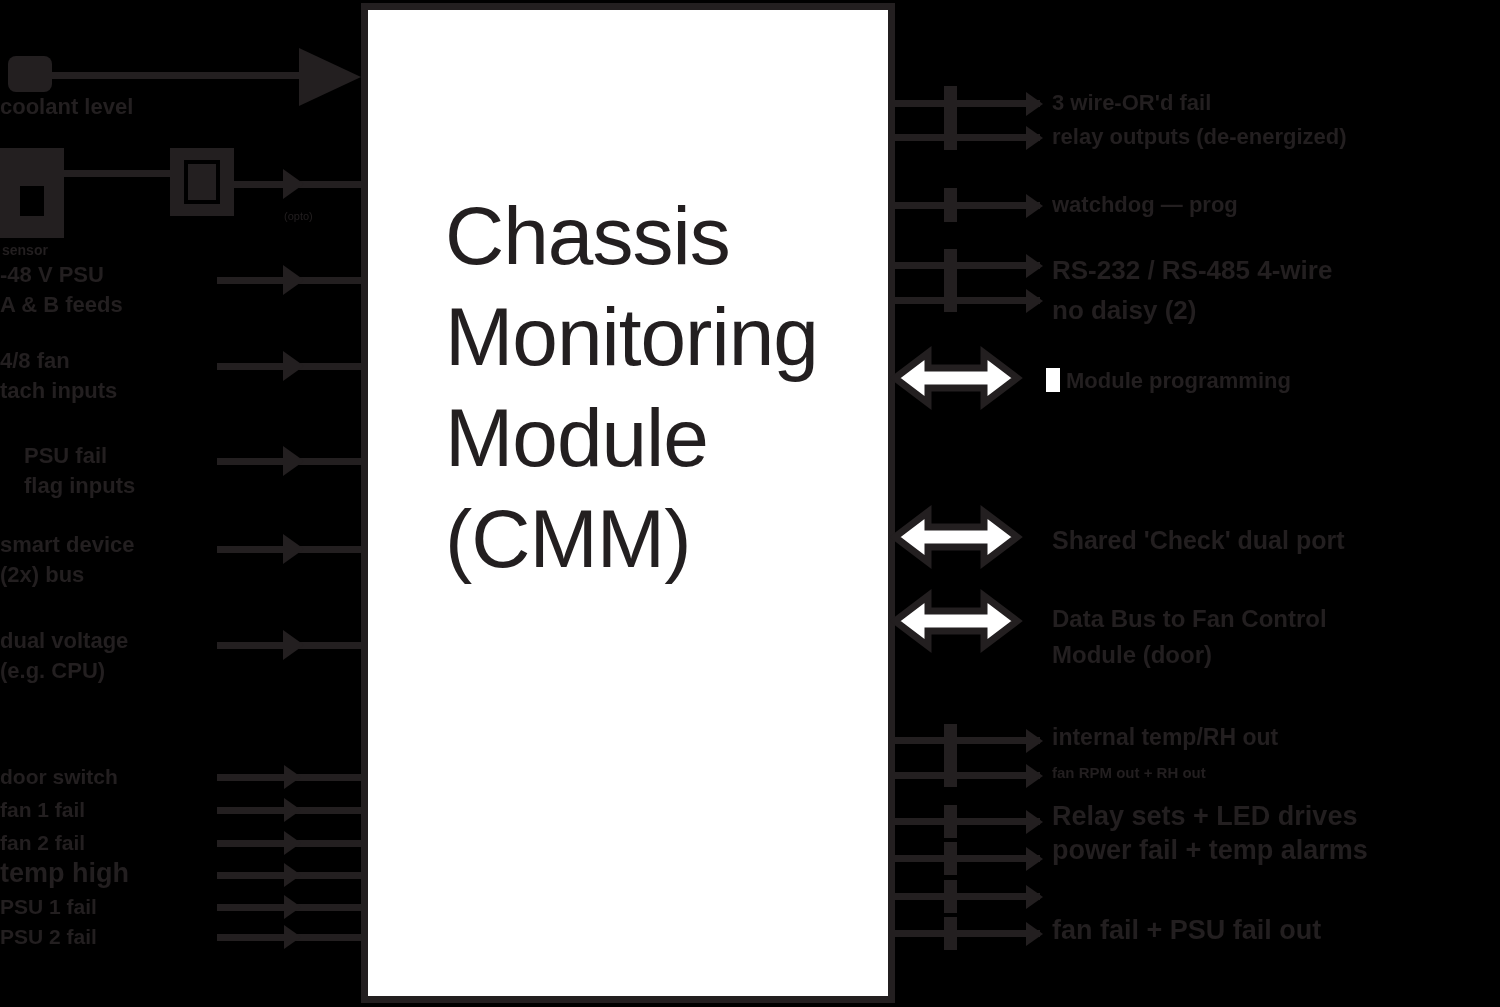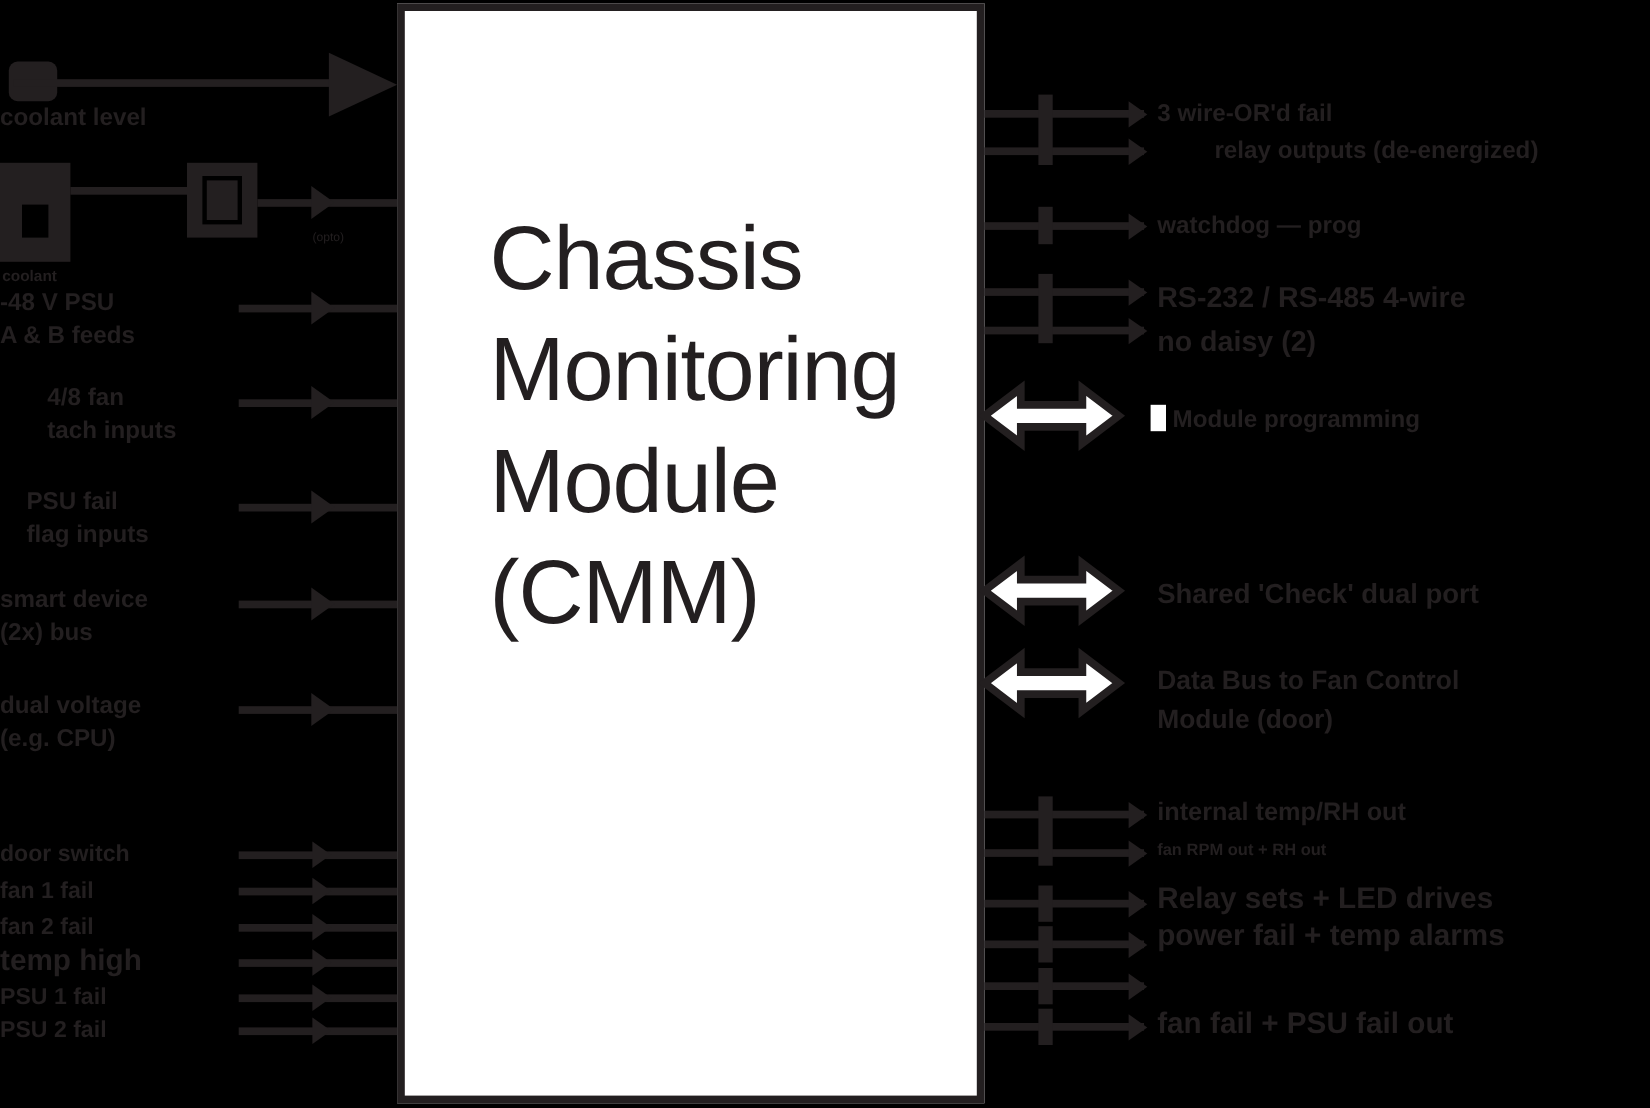--- a/index.html
+++ b/index.html
@@ -52,37 +52,37 @@
   </div>
 
   <div class="icon-blob" style="left:8px;top:56px;width:44px;height:36px;border-radius:8px;"></div>
   <div class="hline" style="left:12px;top:72px;width:290px;"></div>
   <div class="ah-big" style="left:299px;top:48px;"></div>
   <div class="lbl" style="left:0px;top:92px;">coolant level</div>
 
   <div class="icon-frame" style="left:0px;top:148px;width:64px;height:90px;">
     <div class="inner" style="left:20px;top:38px;width:24px;height:30px;"></div>
   </div>
-  <div class="lbl-sm" style="left:2px;top:242px;">coolant</div>
+  <div class="lbl-sm" style="left:2px;top:242px;">sensor</div>
   <div class="hline" style="left:64px;top:170px;width:106px;"></div>
   <div class="box-frame" style="left:170px;top:148px;width:64px;height:68px;">
     <div class="inner" style="left:14px;top:12px;width:28px;height:36px;"></div>
   </div>
   <div class="hline" style="left:234px;top:181px;width:127px;"></div>
   <div class="ah-md" style="left:283px;top:169px;"></div>
   <div class="lbl-xs" style="left:284px;top:210px;">(opto)</div>
 
   <div class="lbl" style="left:0px;top:260px;">
     <div>-48 V PSU</div>
     <div>A &amp; B feeds</div>
   </div>
   <div class="hline" style="left:217px;top:277px;width:144px;"></div>
   <div class="ah-md" style="left:283px;top:265px;"></div>
 
-  <div class="lbl" style="left:0px;top:346px;padding-left:43px;">
+  <div class="lbl" style="left:0px;top:346px;">
     <div>4/8 fan</div>
     <div>tach inputs</div>
   </div>
   <div class="hline" style="left:217px;top:363px;width:144px;"></div>
   <div class="ah-md" style="left:283px;top:351px;"></div>
 
   <div class="lbl" style="left:0px;top:441px;padding-left:24px;">
     <div>PSU fail</div>
     <div>flag inputs</div>
   </div>
@@ -126,21 +126,21 @@
   <div class="lbl" style="left:0px;top:922px;font-size:21px;">PSU 2 fail</div>
   <div class="hline" style="left:217px;top:934px;width:144px;"></div>
   <div class="ah-sm" style="left:284px;top:925px;"></div>
 
   <div class="hline" style="left:895px;top:100px;width:145px;"></div>
   <div class="hline" style="left:895px;top:134px;width:145px;"></div>
   <div class="vtick" style="left:944px;top:86px;height:64px;"></div>
   <div class="ah-sm" style="left:1026px;top:92px;"></div>
   <div class="ah-sm" style="left:1026px;top:126px;"></div>
   <div class="lbl" style="left:1052px;top:88px;">3 wire-OR'd fail</div>
-  <div class="lbl" style="left:1104px;top:122px;">relay outputs (de-energized)</div>
+  <div class="lbl" style="left:1052px;top:122px;">relay outputs (de-energized)</div>
 
   <div class="hline" style="left:895px;top:202px;width:145px;"></div>
   <div class="vtick" style="left:944px;top:188px;height:34px;"></div>
   <div class="ah-sm" style="left:1026px;top:194px;"></div>
   <div class="lbl" style="left:1052px;top:190px;">watchdog — prog</div>
 
   <div class="hline" style="left:895px;top:262px;width:145px;"></div>
   <div class="hline" style="left:895px;top:297px;width:145px;"></div>
   <div class="vtick" style="left:944px;top:249px;height:63px;"></div>
   <div class="ah-sm" style="left:1026px;top:254px;"></div>

